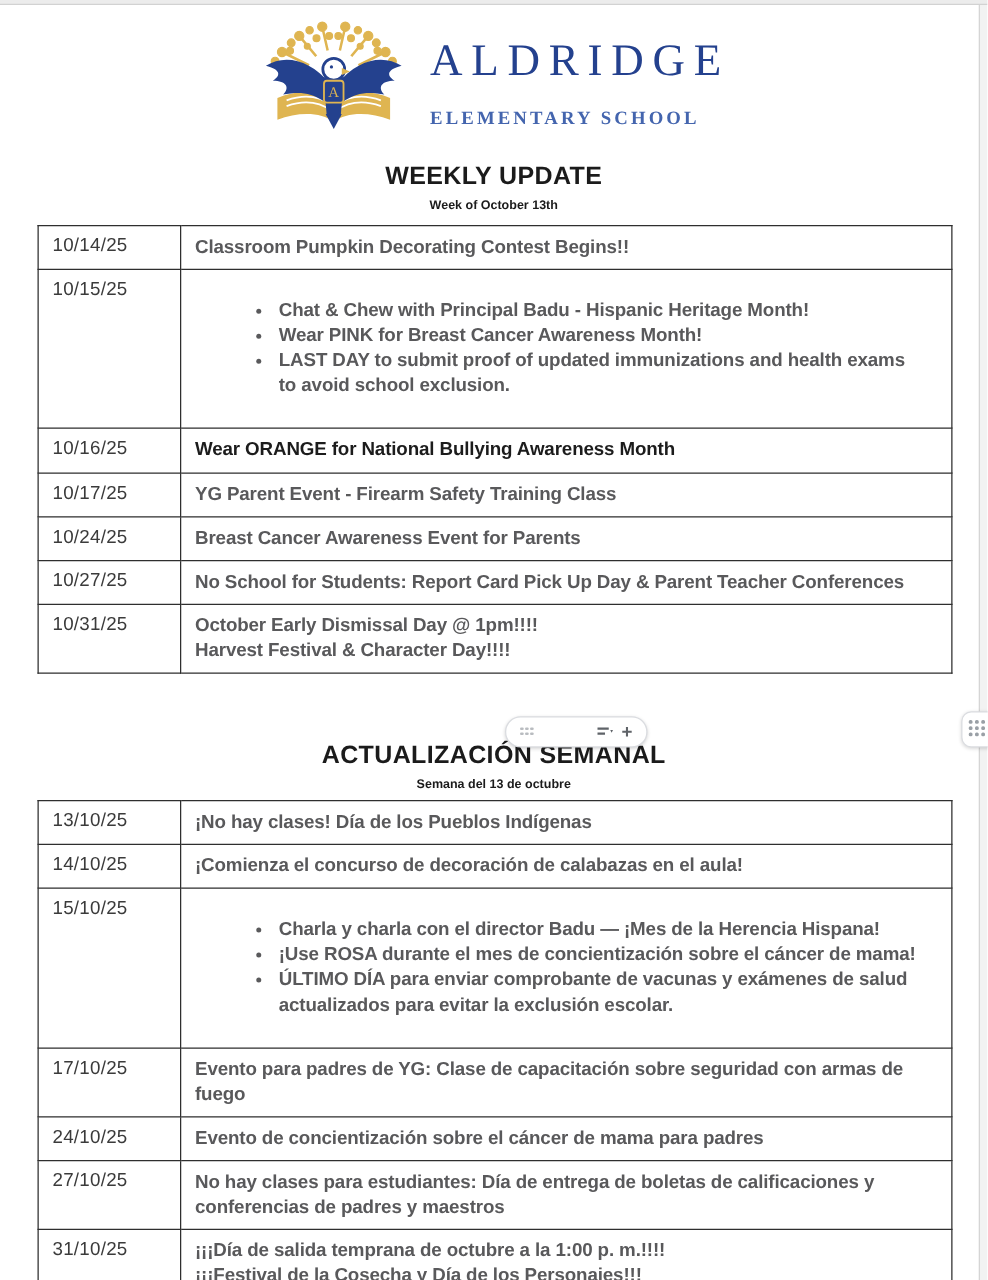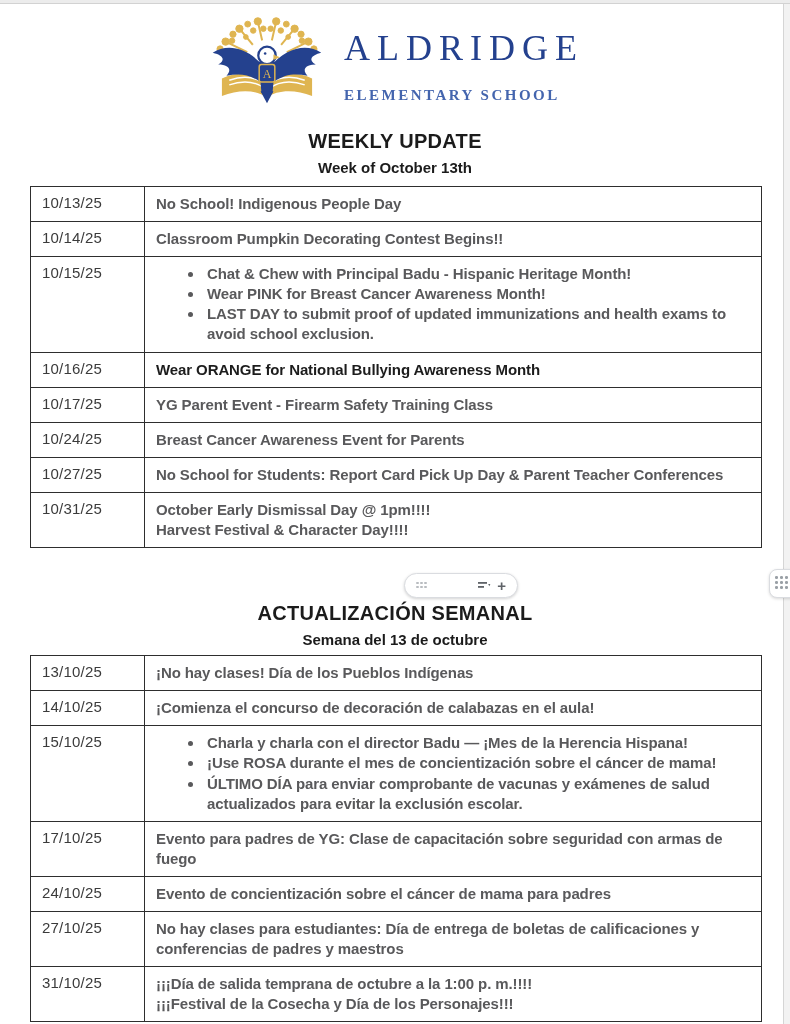--- a/index.html
+++ b/index.html
@@ -19,32 +19,32 @@
   .logo-lockup { display:flex; align-items:center; gap:16px; }
   .logo-mark { width:122px; height:92px; }
   .wordmark { display:flex; flex-direction:column; padding-top:14px; }
   .school-name { font-family:"Liberation Serif","DejaVu Serif",serif;
     font-size:36px; letter-spacing:7px; color:#24418e; font-weight:400; line-height:1.05;text-align:center; }
   .school-type { font-family:"Liberation Serif","DejaVu Serif",serif;
     font-size:15px; letter-spacing:2.5px; color:#4465ae; font-weight:700; margin-top:20px; }
 
   .main-title { font-size:20px; font-weight:700; color:#1b1b1b; text-align:center;
     margin-top:24px; letter-spacing:.3px; }
-  .sub-title { font-size:15px; font-weight:700; color:#1b1b1b; text-align:center; margin-top:6px; }
+  .sub-title { font-size:10px; font-weight:700; color:#1b1b1b; text-align:center; margin-top:6px; }
 
   
   table.events { border-collapse:collapse; width:732px; margin:10px 0 0 30px;
     table-layout:fixed; }
   table.events td { border:1px solid #2e2e2e; vertical-align:top; }
   td.date { width:114px; font-size:15px; font-weight:400; color:#3b3b3b;
     padding:7px 6px 7px 11px; letter-spacing:.2px; }
   td.content { font-size:15px; font-weight:700; color:#59595b;
     padding:7px 8px 7px 11px; line-height:1.34; letter-spacing:-0.1px; }
   tr.black td.content { color:#1c1c1c; }
-  td.content ul { margin:0; padding-left:48px; list-style:disc; }
+  td.content ul { margin:16px; padding-left:48px; list-style:disc; }
   td.content li { padding-left:3px; margin:0; }
 
   .section-gap { height:30px; }
 
   
   .table-toolbar { position:absolute; left:404px; top:573px; width:114px; height:25px;
     background:#fff; border:1px solid #dadce0; border-radius:13px; z-index:10;
     box-shadow:0 1px 3px rgba(0,0,0,.18);
     display:flex; align-items:center; justify-content:space-between; padding:0 11px; }
   .dots-2x3 { display:grid; grid-template-columns:repeat(3,4px); grid-auto-rows:4px; }
@@ -117,26 +117,20 @@
       <div class="school-type">ELEMENTARY SCHOOL</div>
     </div>
   </div>
   <div class="main-title">WEEKLY UPDATE</div>
   <div class="sub-title">Week of October 13th</div>
 </div>
 
 <table class="events">
   <tbody id="en-body">
       <tr>
-        <td class="date">10/13/25</td>
-        <td class="content">
-          <div>No School! Indigenous People Day</div>
-        </td>
-      </tr>
-      <tr>
         <td class="date">10/14/25</td>
         <td class="content">
           <div>Classroom Pumpkin Decorating Contest Begins!!</div>
         </td>
       </tr>
       <tr>
         <td class="date">10/15/25</td>
         <td class="content">
           <ul>
             <li>Chat &amp; Chew with Principal Badu - Hispanic Heritage Month!</li>

